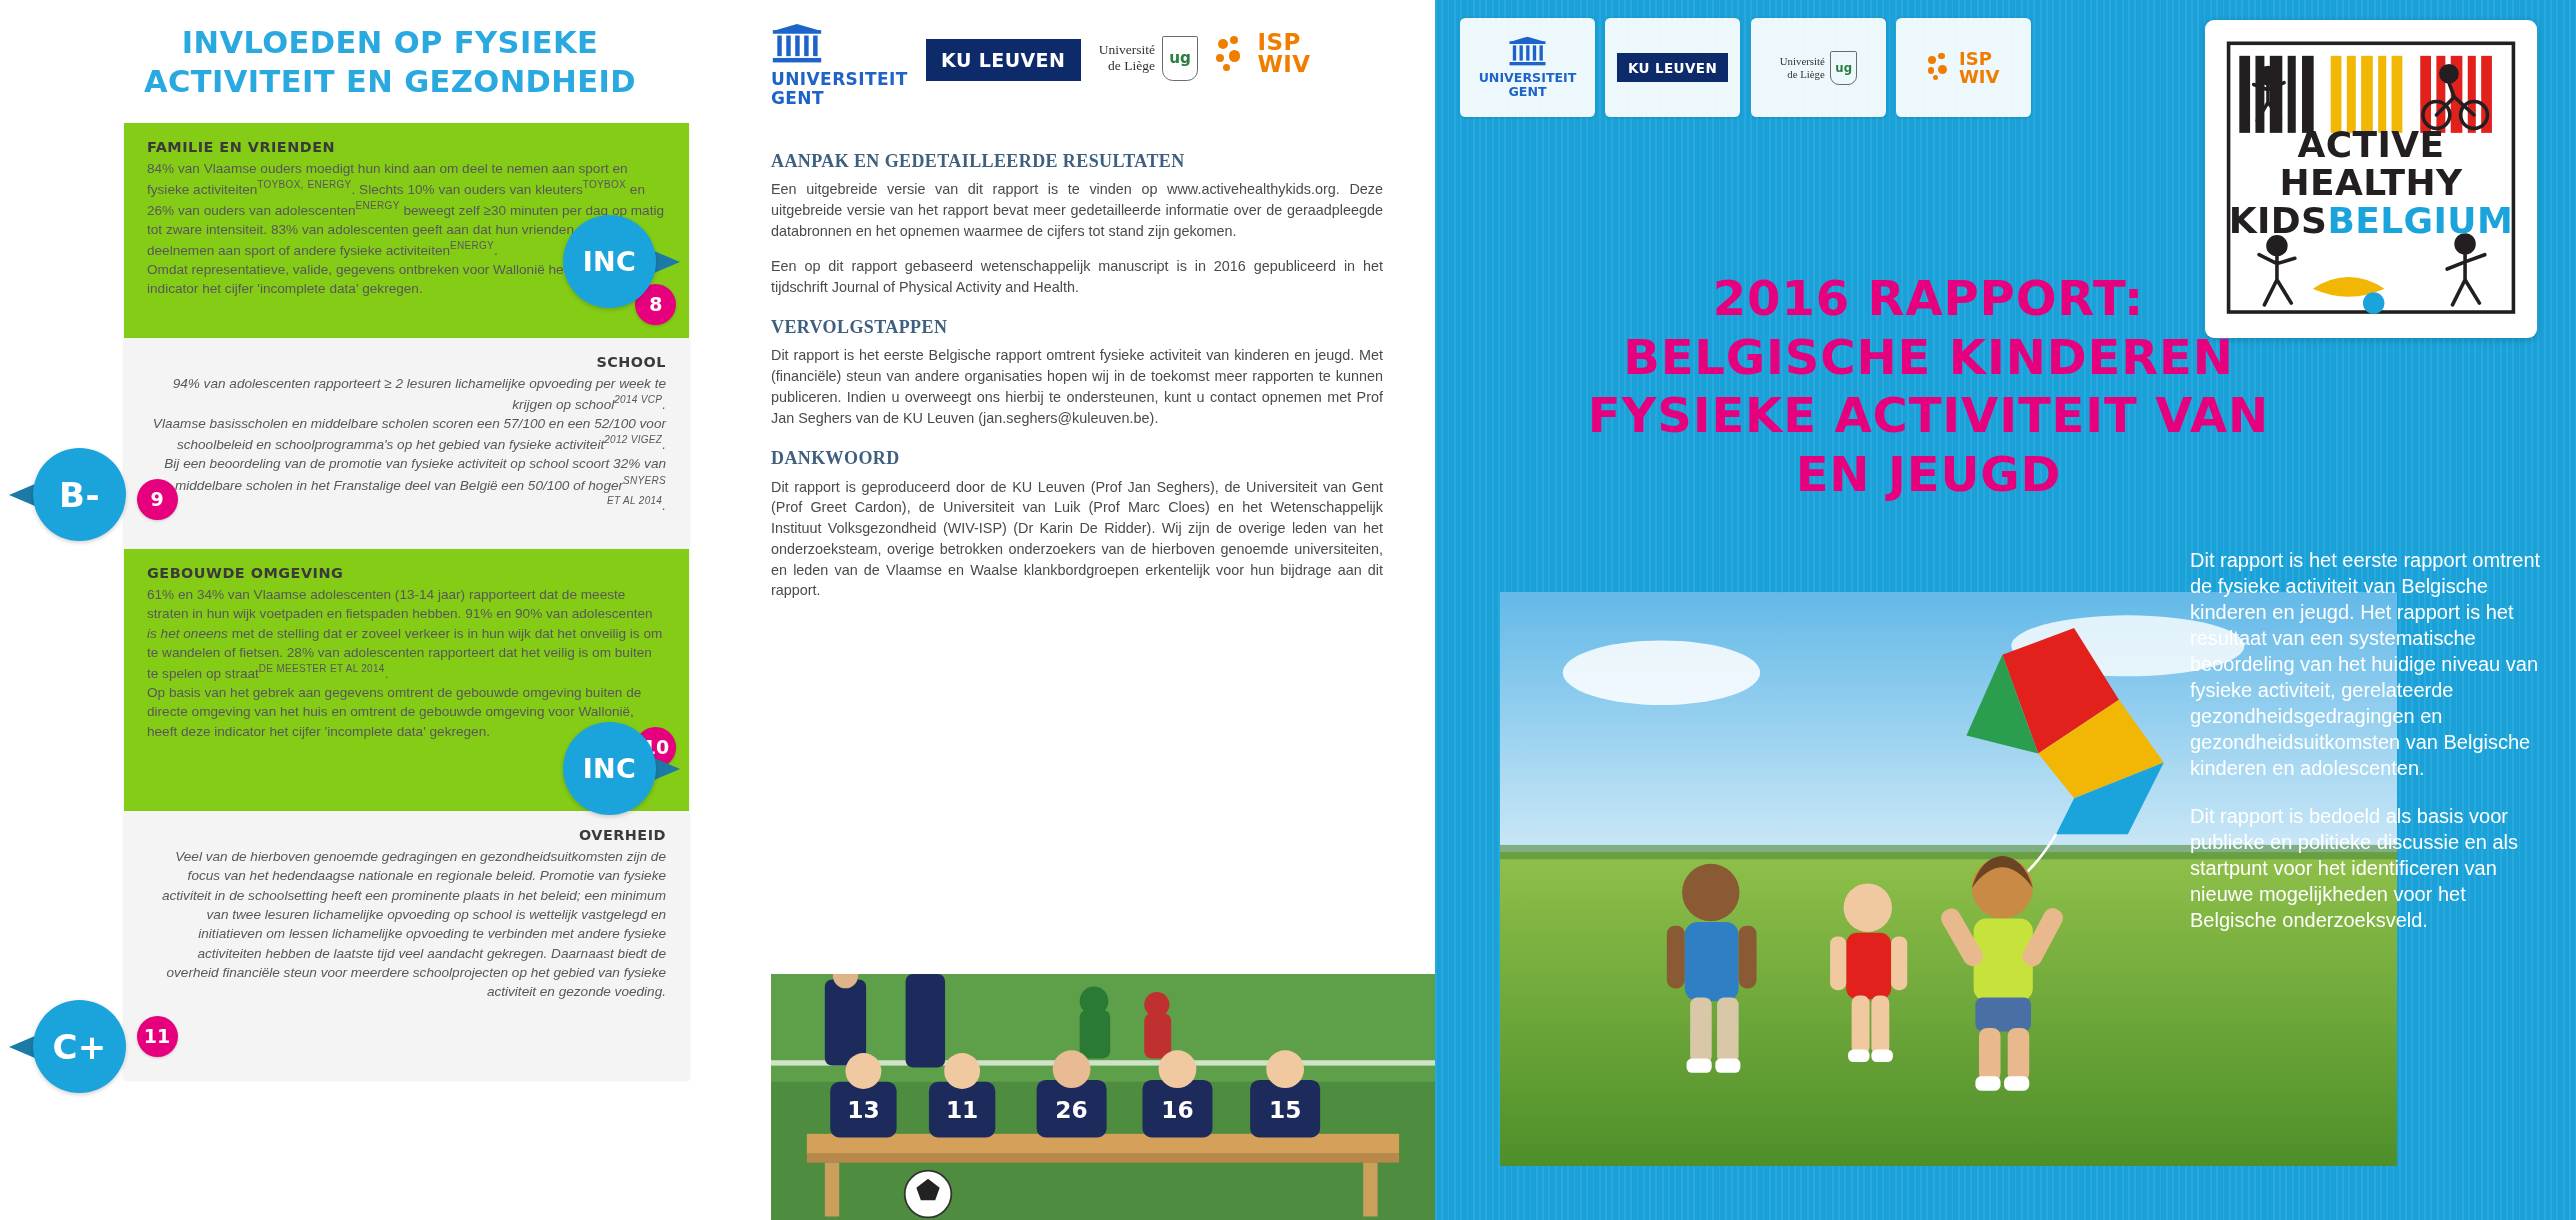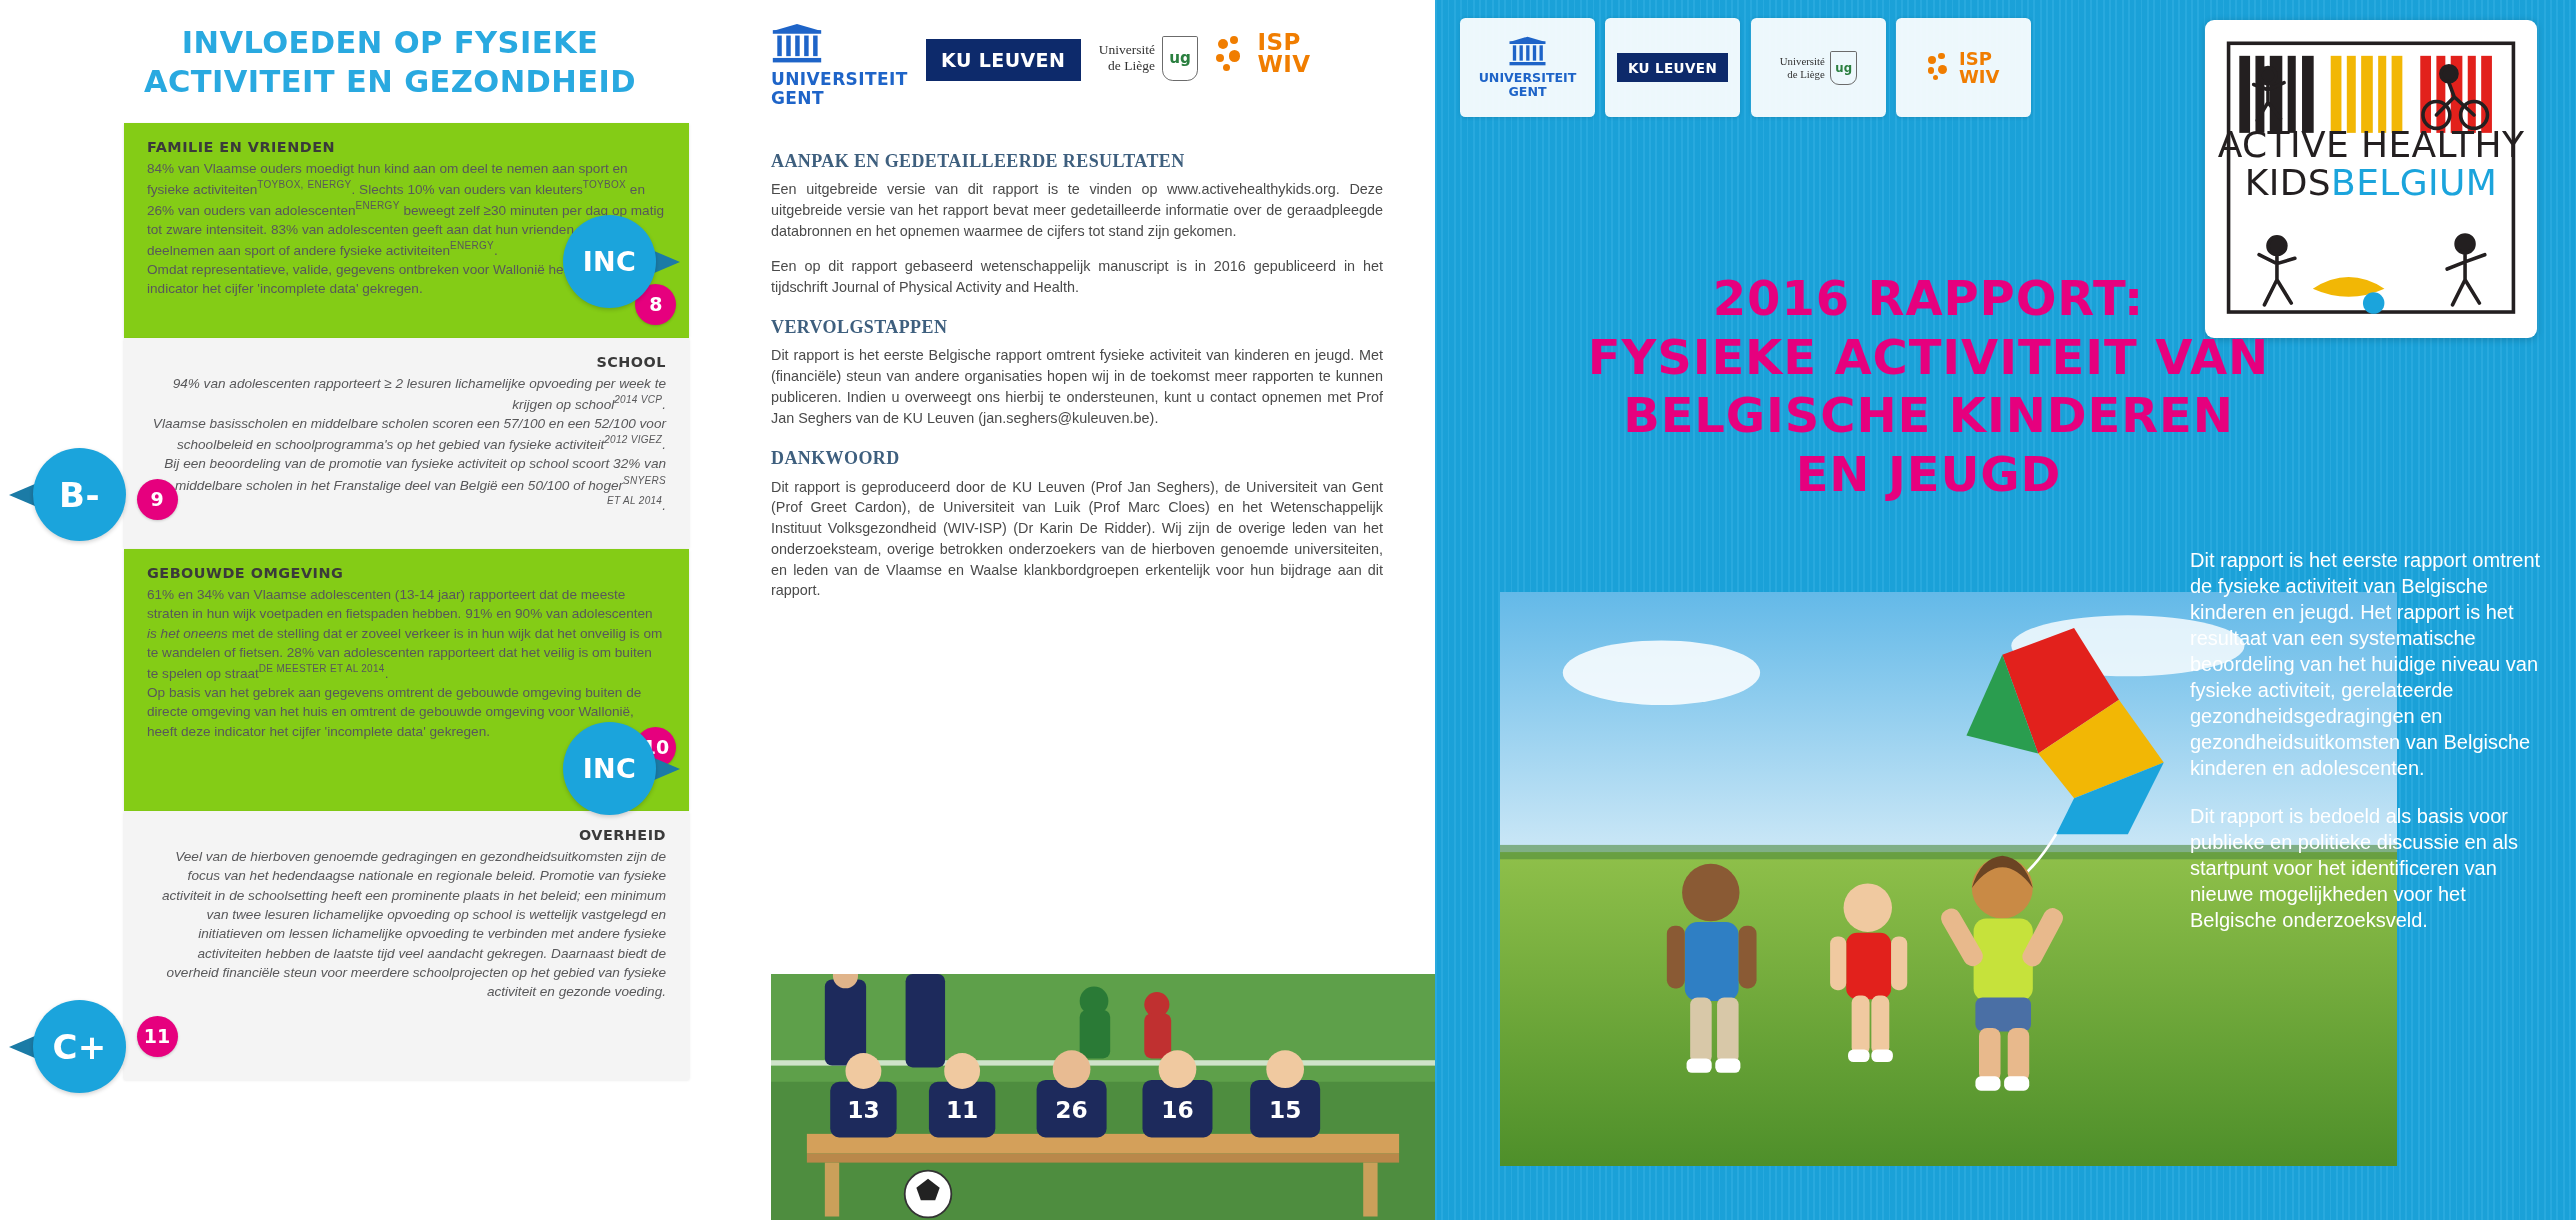--- a/index.html
+++ b/index.html
@@ -227,21 +227,21 @@
     width: 332px; height: 318px;
     background: #ffffff;
     border-radius: 9px;
     box-shadow: 0 1.8px 7.2px rgba(0,0,0,0.18);
     overflow: hidden;
   }
   .ahk-title {
     position: absolute; left: 0; right: 0; top: 106px;
     text-align: center;
     font-family: "DejaVu Sans", sans-serif;
-    font-weight: normal;
+    font-weight: bold;
     font-size: 36px;
     line-height: 1.06;
     color: #231f20;
     letter-spacing: 0.4px;
   }
   .ahk-title .blue { color: #1ba4dc; }
   .right-side-text {
     position: absolute;
     right: 27px; top: 547px;
     width: 359px;
@@ -522,22 +522,22 @@
       <div class="ahk-title">
         <div>ACTIVE HEALTHY</div>
         <div>
           <span>KIDS</span><span class="blue">BELGIUM</span>
         </div>
       </div>
     </div>
 
     <div class="right-title">
       <div>2016 RAPPORT:</div>
+      <div>BELGISCHE KINDEREN</div>
       <div>FYSIEKE ACTIVITEIT VAN</div>
-      <div>BELGISCHE KINDEREN</div>
       <div>EN JEUGD</div>
     </div>
 
     <div class="right-photo">
       <svg viewBox="0 0 1000 640" width="897" height="574" preserveAspectRatio="none">
         <defs>
           <linearGradient id="sky" x1="0" y1="0" x2="0" y2="1">
             <stop offset="0%" stop-color="#63b9e8"></stop>
               <stop offset="100%" stop-color="#cfe9f7"></stop>
           </linearGradient>

